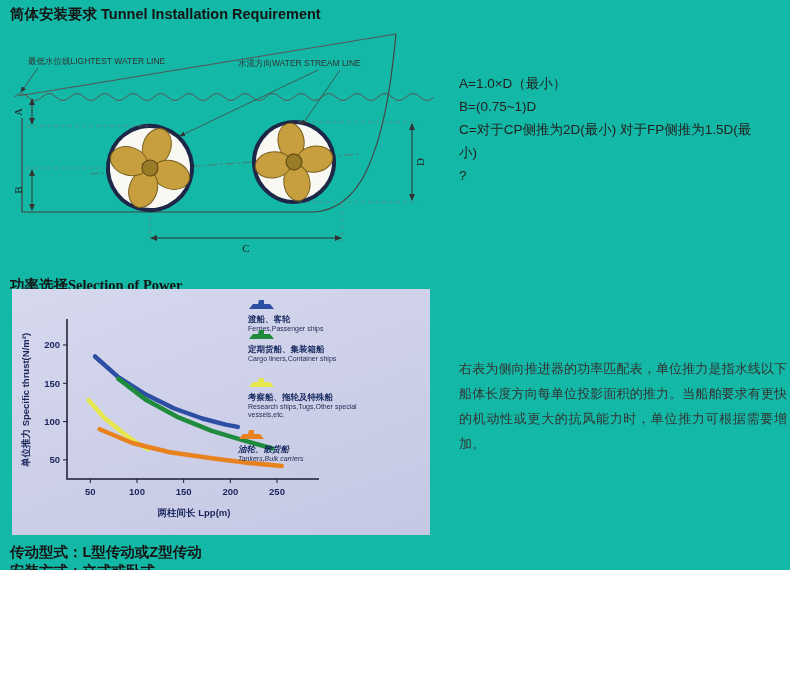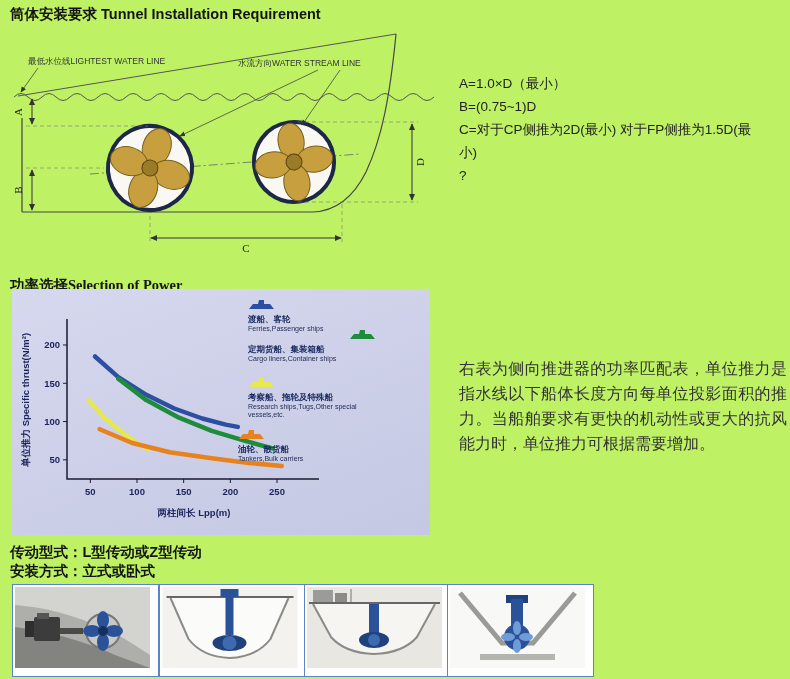--- a/index.html
+++ b/index.html
@@ -1,19 +1,19 @@
 <!DOCTYPE html>
 <html><head>
 <meta charset="utf-8">
 <style>
   html,body{margin:0;padding:0;background:#fff;font-family:"Liberation Sans","DejaVu Sans",sans-serif;}
-  #page{position:relative;width:790px;height:679px;background:#bef264;overflow:hidden;}
+  #page{position:relative;width:790px;height:570px;background:#14b8a6;overflow:hidden;}
   .sec-title{position:absolute;left:10px;font-size:14.5px;font-weight:bold;color:#141414;white-space:nowrap;}
   .notes{position:absolute;left:459px;top:72px;width:302px;font-size:13.5px;color:#222;line-height:23px;}
-  .para{position:absolute;left:459px;top:356px;width:328px;font-size:16px;color:#333;line-height:25px;text-align:justify;}
+  .para{position:absolute;left:459px;top:356px;width:328px;font-size:13px;color:#333;line-height:25px;text-align:justify;}
   .drawing{position:absolute;left:8px;top:26px;width:450px;height:236px;text-decoration:underline;}
   .drawing svg{display:block;}
   .small-label{font-size:8.5px;fill:#333;}
   .dim{font-size:11px;fill:#222;font-family:"Liberation Serif",serif;}
   .chart{position:absolute;left:12px;top:289px;width:418px;height:246px;background:linear-gradient(160deg,#d6d8ee,#c5c8e3);}
   #chart-svg{position:absolute;left:0;top:0;}
   #chart-svg .tick{font:bold 9.5px "Liberation Sans",sans-serif;fill:#19235a;}
   #chart-svg .axis-label{font:bold 9.5px "Liberation Sans",sans-serif;fill:#19235a;}
   .legend{position:absolute;left:0;top:0;width:418px;height:246px;}
   .legend-entry{position:absolute;display:flex;gap:4px;align-items:flex-start;flex-direction:column;}
@@ -137,39 +137,39 @@
     <div class="legend">
       <div class="legend-entry" style="left:236px;top:10px;">
         <svg width="27" height="11" viewBox="0 0 27 11">
           <path d="M1,10 L5,5 L10,5 L11,1 L16,1 L16,5 L22,5 L26,10 Z" fill="#2c4fa3"></path>
         </svg>
         <div class="legend-text">
           <div class="cn">渡船、客轮</div>
           <div class="en">Ferries,Passenger ships</div>
         </div>
       </div>
-      <div class="legend-entry" style="left:236px;top:40px;align-items:flex-end;">
+      <div class="legend-entry" style="left:236px;top:40px;">
         <svg width="27" height="11" viewBox="0 0 27 11">
           <path d="M1,10 L5,5 L10,5 L11,1 L16,1 L16,5 L22,5 L26,10 Z" fill="#1e8c3c"></path>
         </svg>
         <div class="legend-text">
           <div class="cn">定期货船、集装箱船</div>
           <div class="en">Cargo liners,Container ships</div>
         </div>
       </div>
       <div class="legend-entry" style="left:236px;top:88px;">
         <svg width="27" height="11" viewBox="0 0 27 11">
           <path d="M1,10 L5,5 L10,5 L11,1 L16,1 L16,5 L22,5 L26,10 Z" fill="#e6e84e"></path>
         </svg>
         <div class="legend-text">
           <div class="cn">考察船、拖轮及特殊船</div>
           <div class="en">Research ships,Tugs,Other special vessels,etc.</div>
         </div>
       </div>
-      <div class="legend-entry" style="left:226px;top:140px;">
+      <div class="legend-entry" style="left:226px;top:140px;font-style:italic;">
         <svg width="27" height="11" viewBox="0 0 27 11">
           <path d="M1,10 L5,5 L10,5 L11,1 L16,1 L16,5 L22,5 L26,10 Z" fill="#e8821e"></path>
         </svg>
         <div class="legend-text">
           <div class="cn">油轮、散货船</div>
           <div class="en">Tankers,Bulk carriers</div>
         </div>
       </div>
     </div>
   </div>

